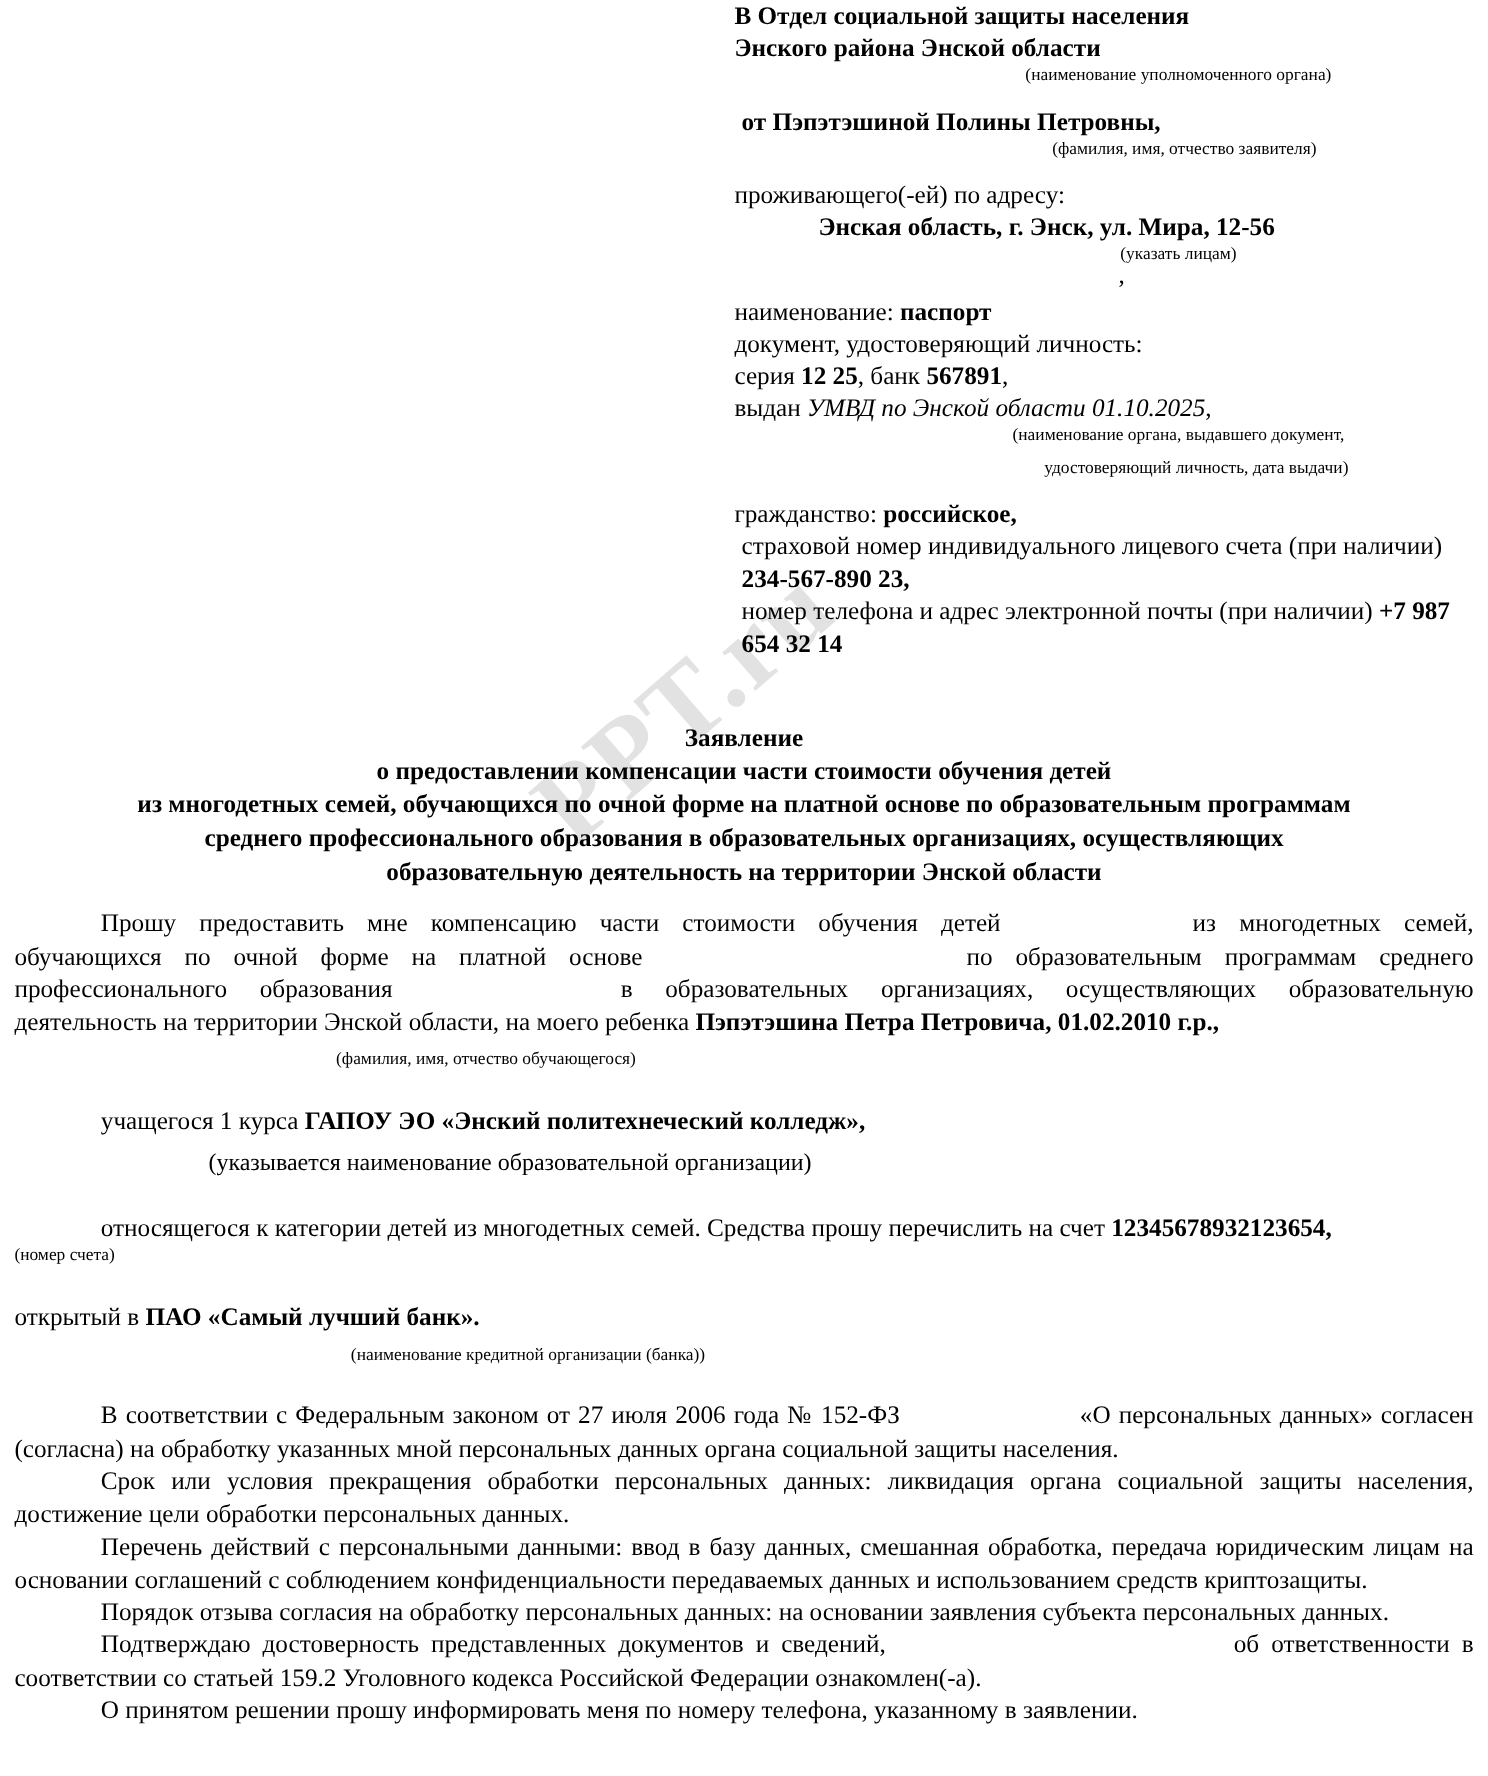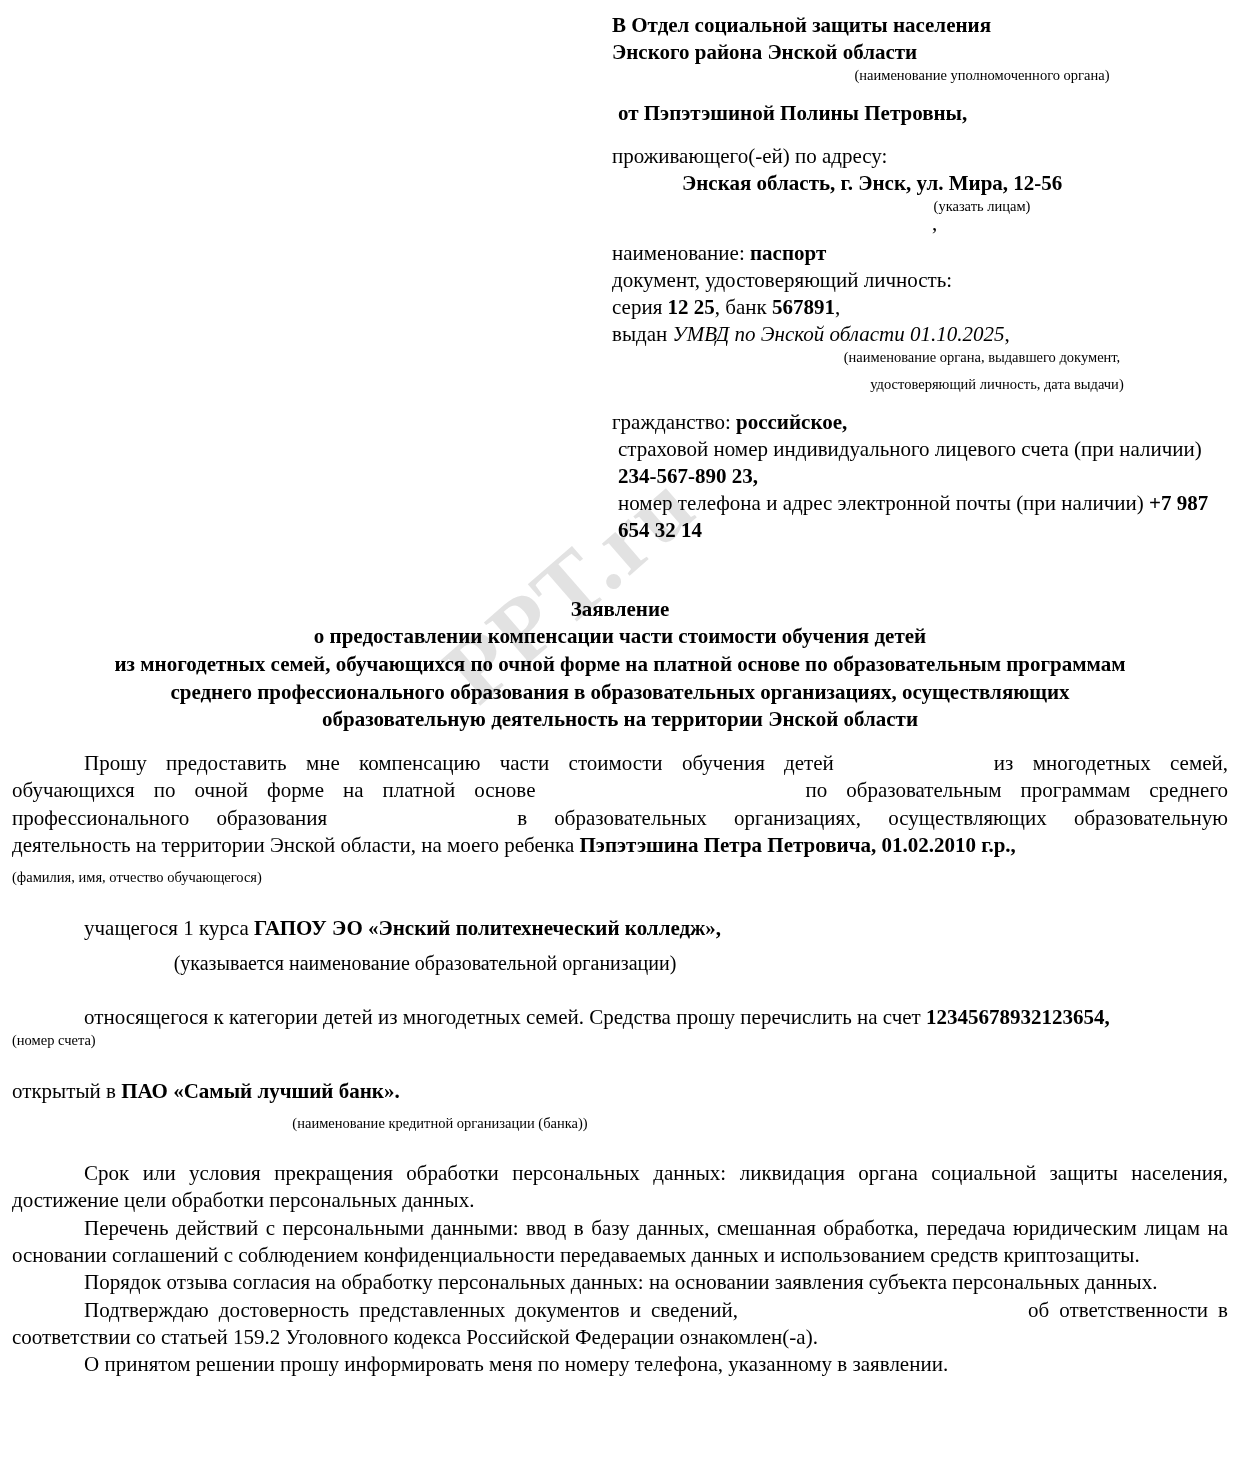--- a/index.html
+++ b/index.html
@@ -51,21 +51,20 @@
     color: #d9d9d9;
     opacity: .75;
     letter-spacing: 2px;
     transform: rotate(-41deg);
     transform-origin: left top;
     white-space: nowrap;
   }
 
   
   .header-block {
-    padding-top: 12px;
     width: 620px;
     margin-left: 600px;
   }
   .hdr-line {
     font-weight: 700;
     white-space: nowrap;
   }
   .hdr-line.normal { font-weight: 400; }
   .hdr-line.indent2 { padding-left: 70px; }
   .hdr-line.indent4 { padding-left: 6px; }
@@ -109,21 +108,21 @@
     margin: 0;
     text-align: justify;
     text-justify: inter-word;
     text-indent: 72px;
     line-height: 1.3;
   }
   .b { font-weight: 700; }
   .i { font-style: italic; }
 
   .cap-left { text-align: left; font-size: 14.5px; }
-  .cap-center-1 { text-align: left; font-size: 14.5px; padding-right: 430px; }
+  .cap-center-1 { text-align: center; font-size: 14.5px; padding-right: 430px; }
   .cap-center-2 { text-align: center; font-size: 20px; padding-right: 390px; }
   .cap-center-3 { text-align: center; font-size: 14.5px; padding-right: 360px; }
 
   .line-indent-student { padding-left: 72px; }
   .line-indent-rel { padding-left: 72px; }
 
   
   .wgap-a { display: inline-block; width: 160px; }
   .wgap-b { display: inline-block; width: 270px; }
   .wgap-c { display: inline-block; width: 190px; }
@@ -141,20 +140,21 @@
 
   <div class="header-block">
 
     <div class="hdr-line">В Отдел социальной защиты населения</div>
     <div class="hdr-line">Энского района Энской области</div>
     <div class="caption off1">(наименование уполномоченного органа)</div>
 
     <div class="gap-md"></div>
 
     <div class="hdr-line indent4">от Пэпэтэшиной Полины Петровны,</div>
+    <div class="caption off2">(фамилия, имя, отчество заявителя)</div>
 
     <div class="gap-md"></div>
 
     <div class="hdr-line normal">проживающего(-ей) по адресу:</div>
     <div class="hdr-line indent2">Энская область, г. Энск, ул. Мира, 12-56</div>
     <div class="caption off3">(указать лицам)</div>
     <div class="lone-comma">,</div>
 
     <div class="gap-sm"></div>
 
@@ -218,20 +218,21 @@
     <div class="gap-lg"></div>
 
     <div>
       <span>открытый в </span><span class="b">ПАО «Самый лучший банк».</span>
     </div>
     <div class="gap-sm"></div>
     <div class="cap-center-3">(наименование кредитной организации (банка))</div>
 
     <div class="gap-lg"></div>
 
+    <p class="just"><span>В соответствии с Федеральным законом от 27 июля 2006 года № 152-ФЗ</span><span class="wgap-d"></span><span>«О персональных данных» согласен (согласна) на обработку указанных мной персональных данных органа социальной защиты населения.</span></p>
 
     <p class="just">Срок или условия прекращения обработки персональных данных: ликвидация органа социальной защиты населения, достижение цели обработки персональных данных.</p>
 
     <p class="just">Перечень действий с персональными данными: ввод в базу данных, смешанная обработка, передача юридическим лицам на основании соглашений с соблюдением конфиденциальности передаваемых данных и использованием средств криптозащиты.</p>
 
     <p class="just">Порядок отзыва согласия на обработку персональных данных: на основании заявления субъекта персональных данных.</p>
 
     <p class="just"><span>Подтверждаю достоверность представленных документов и сведений,</span><span class="wgap-e"></span><span>об ответственности в соответствии со статьей 159.2 Уголовного кодекса Российской Федерации ознакомлен(-а).</span></p>
 
     <p class="just">О принятом решении прошу информировать меня по номеру телефона, указанному в заявлении.</p>

